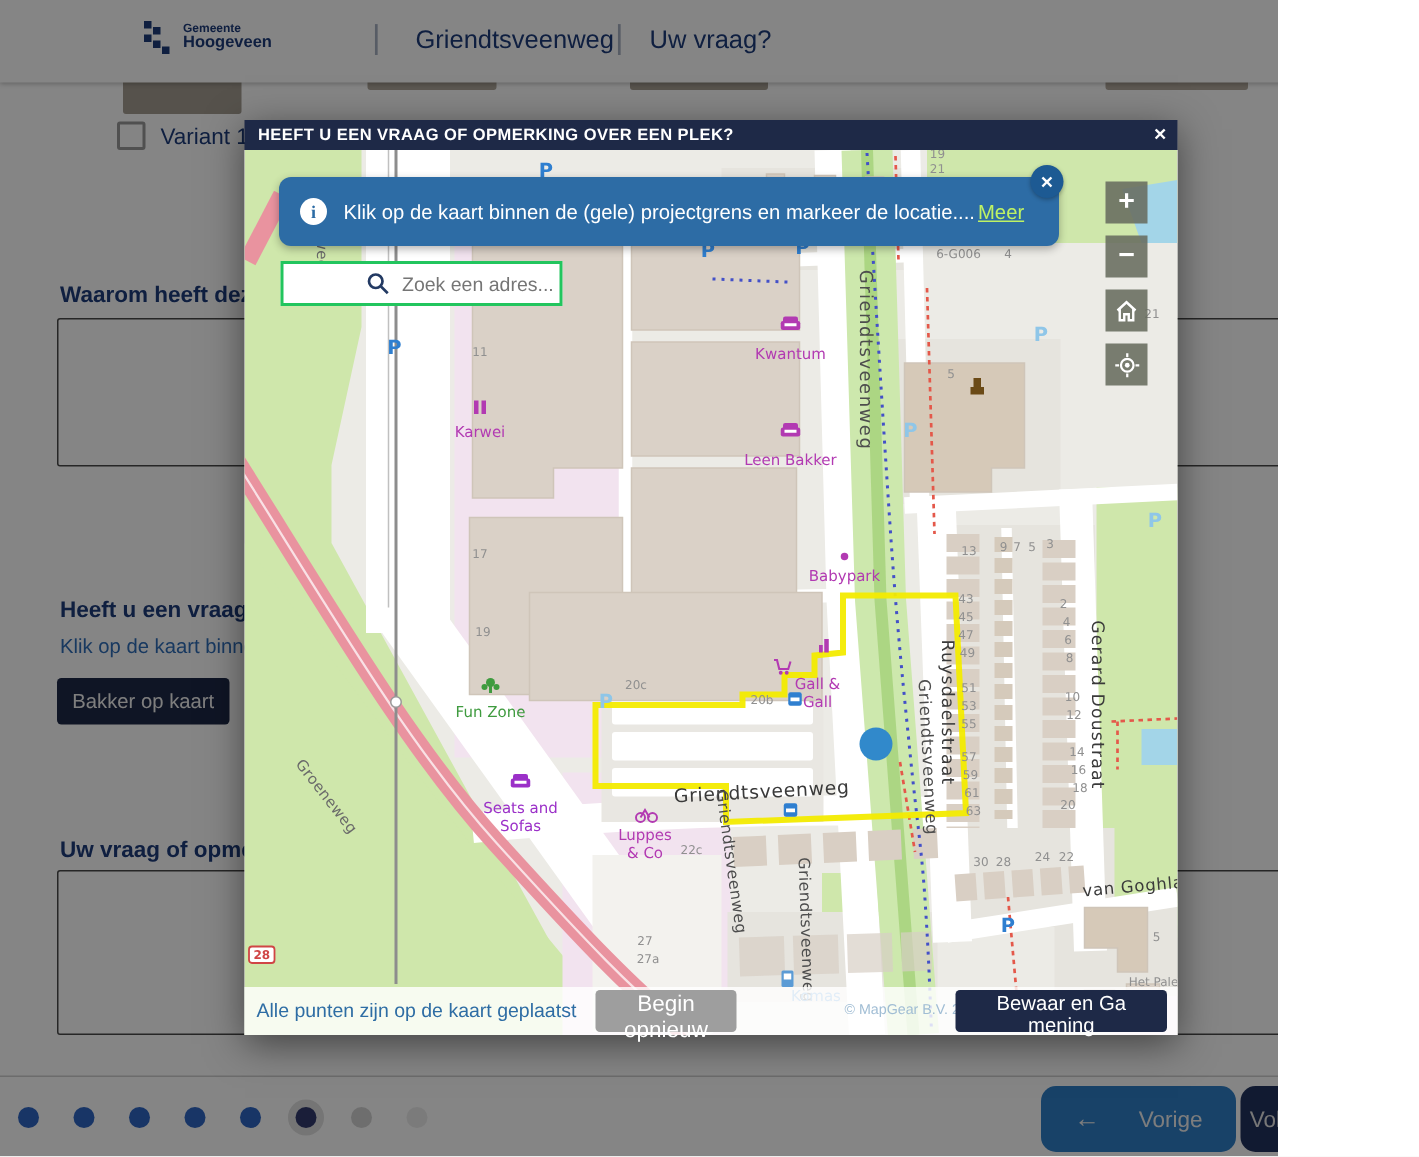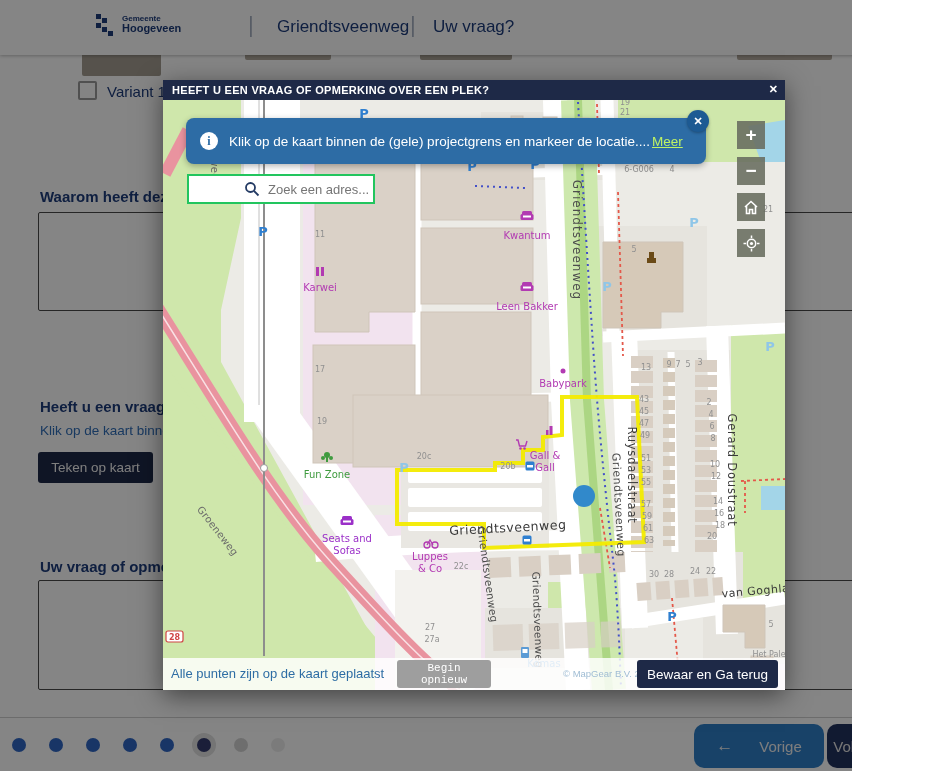--- a/index.html
+++ b/index.html
@@ -57,21 +57,21 @@
   #banner-link{color:#bef264;font-size:13.5px;text-decoration:underline;margin-left:2px;cursor:pointer;}
   #banner-close{position:absolute;right:-3px;top:-8px;width:22px;height:22px;border-radius:50%;background:#1d5a93;color:#fff;font-size:11px;font-weight:bold;display:flex;align-items:center;justify-content:center;cursor:pointer;box-shadow:0 1px 3px rgba(0,0,0,.3);}
   #search-box{position:absolute;left:24px;top:94px;width:188px;height:30px;background:#fff;border:2px solid #22c55e;display:flex;align-items:center;z-index:3;box-sizing:border-box;padding-left:48px;}
   #search-input{border:none;outline:none;flex:1;font-size:13px;color:#333;font-family:inherit;min-width:0;background:transparent;}
   #search-box svg{margin:0 6px 0 7px;flex:0 0 auto;}
   #map-controls{position:absolute;left:574px;top:41px;width:28px;z-index:3;display:flex;flex-direction:column;gap:8px;}
   .ctrl-btn{width:28px;height:28px;background:rgba(104,108,94,.88);color:#fff;border:none;display:flex;align-items:center;justify-content:center;cursor:pointer;font-size:19px;font-weight:bold;font-family:inherit;padding:0;}
   #map-statusbar{position:absolute;left:0;bottom:0;width:622px;height:32px;background:rgba(255,255,255,.82);z-index:3;}
   #status-msg{position:absolute;left:8px;top:8px;font-size:13px;color:#2e6da4;white-space:nowrap;}
   #attribution{position:absolute;left:400px;top:10px;font-size:9.5px;color:#a0bdd4;white-space:nowrap;}
-  #reset-btn{position:absolute;left:234px;top:2px;width:94px;height:28px;background:#9e9e9e;border:none;border-radius:3px;color:#fff;font-size:11px;font-family:Liberation Mono, monospace;cursor:pointer;}
+  #reset-btn{position:absolute;left:234px;top:2px;width:94px;height:28px;background:#9e9e9e;border:none;border-radius:3px;color:#fff;font-size:15px;font-family:Liberation Sans, sans-serif;cursor:pointer;}
   #save-btn{position:absolute;left:474px;top:2px;width:141px;height:28px;background:#1e2947;border:none;border-radius:3px;color:#fff;font-size:13.5px;font-family:inherit;cursor:pointer;z-index:4;}
 </style>
 </head>
 <body>
 
 <div id="stage">
 
   <div id="header">
     <div id="logo">
       <svg width="20" height="26" viewBox="0 0 20 26">
@@ -104,21 +104,21 @@
     <span class="variant-label">Variant 1</span>
   </div>
 
   <div class="sec-heading" style="left:40px;top:188px">Waarom heeft deze</div>
   <div class="fake-textarea" style="top:212px;height:97px">
       <span class="resize-handle"></span>
     </div>
 
   <div class="sec-heading" style="left:40px;top:398px">Heeft u een vraag o</div>
   <div class="sec-sub" style="left:40px;top:423px">Klik op de kaart binnen</div>
-  <button id="teken-btn">Teken op kaart</button>
+  <button id="teken-btn">Bakker op kaart</button>
 
   <div class="sec-heading" style="left:40px;top:558px">Uw vraag of opmer</div>
   <div class="fake-textarea" style="top:580px;height:108px">
       <span class="resize-handle"></span>
     </div>
 
   <div id="footer">
     <div id="pagination">
         <span class="dot filled"></span>
         <span class="dot filled"></span>
@@ -448,16 +448,16 @@
           <line x1="0.5" y1="8.5" x2="3" y2="8.5" stroke="#fff" stroke-width="1.5"></line>
           <line x1="14" y1="8.5" x2="16.5" y2="8.5" stroke="#fff" stroke-width="1.5"></line>
         </svg>
       </button>
     </div>
 
     <div id="map-statusbar">
       <span id="attribution">© MapGear B.V. 2</span>
       <span id="status-msg">Alle punten zijn op de kaart geplaatst</span>
       <button id="reset-btn">Begin opnieuw</button>
-      <button id="save-btn">Bewaar en Ga terug</button>
+      <button id="save-btn">Bewaar en Ga mening</button>
     </div>
   </div>
 </div>
 
 </body></html>

